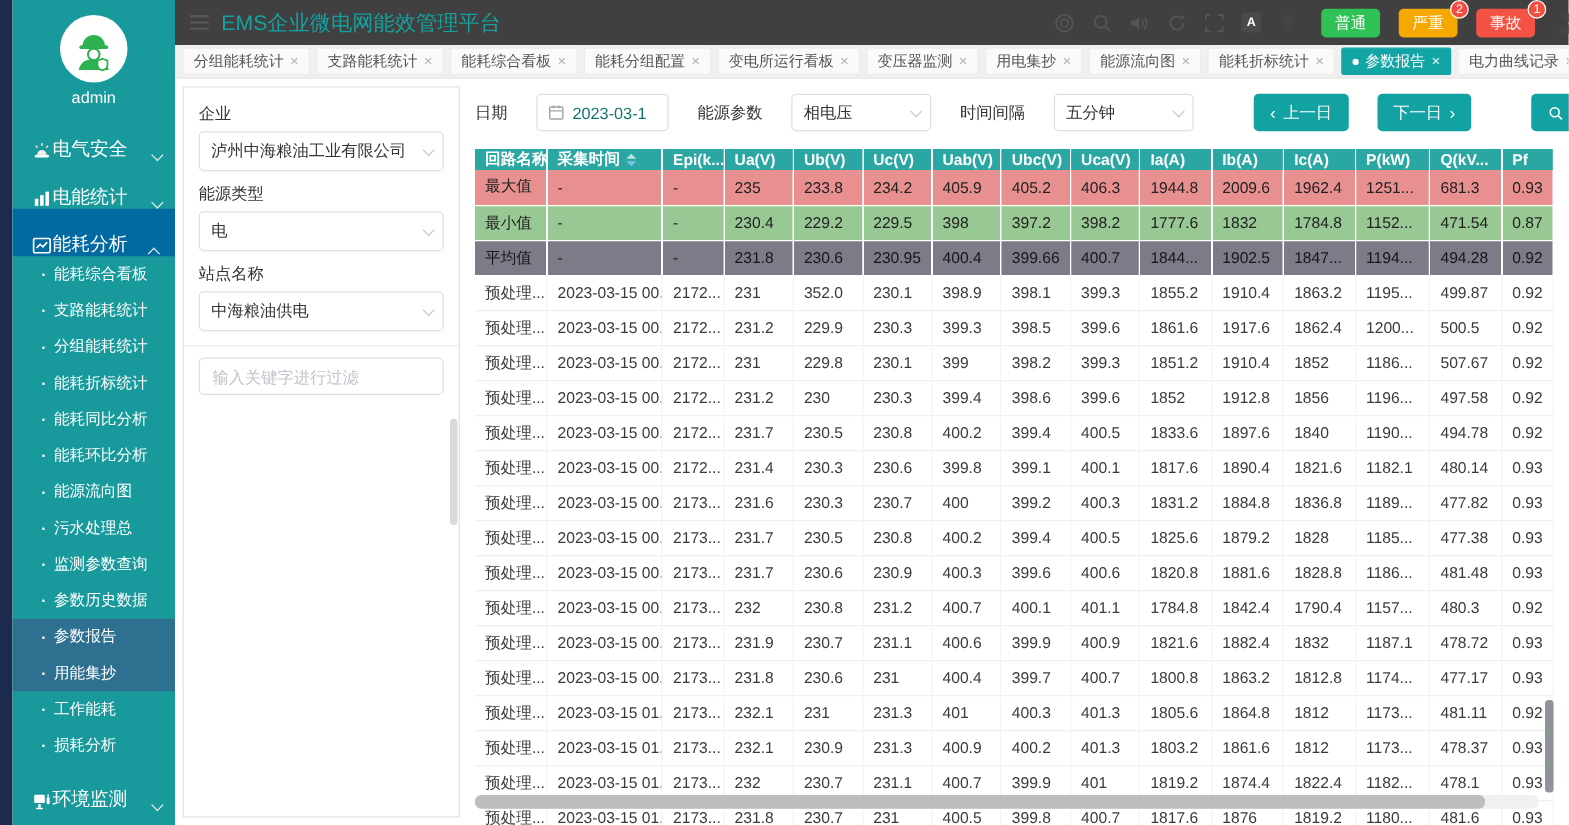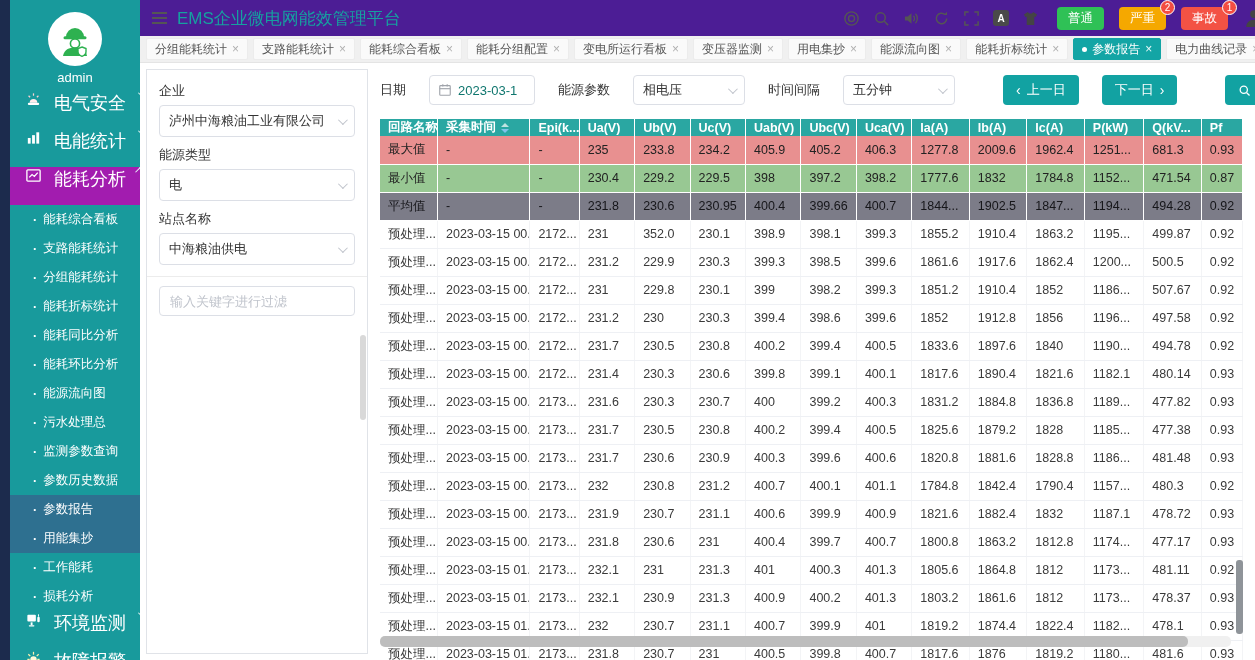--- a/index.html
+++ b/index.html
@@ -5,33 +5,33 @@
   *{margin:0;padding:0;box-sizing:border-box}
   html,body{width:1255px;height:660px;overflow:hidden}
   body{display:flex;font-family:"Liberation Sans","DejaVu Sans",sans-serif;font-size:12px;color:#333;background:#fff}
   svg{display:block}
   
   .rail{width:10px;flex:none;background:#1c2b4d}
   .sidebar{width:130px;flex:none;background:#189a9c;color:#fff;display:flex;flex-direction:column;overflow:hidden}
   .avatar{width:54px;height:54px;border-radius:50%;background:#fff;margin:12px auto 4px;display:flex;align-items:center;justify-content:center;cursor:pointer}
   .uname{text-align:center;font-size:13px;margin-bottom:6px}
   .menu{flex:1;overflow:hidden}
-  .mgroup{height:38px;display:flex;align-items:flex-start;padding:0 12px 0 15px;gap:12px;font-size:18px;cursor:pointer;white-space:nowrap}
-  .mgroup.expanded{background:#a21caf}
+  .mgroup{height:38px;display:flex;align-items:flex-end;padding:0 12px 0 15px;gap:0;font-size:15px;cursor:pointer;white-space:nowrap}
+  .mgroup.expanded{background:#0369a1}
   .mgroup .gic{width:17px;height:17px;flex:none}
   .mgroup .chev{margin-left:auto}
   .chev{width:7px;height:7px;border-right:1.5px solid #e8f6f6;border-bottom:1.5px solid #e8f6f6;flex:none}
   .chev.down{transform:rotate(45deg) translateY(-2px)}
   .chev.up{transform:rotate(-135deg) translateY(-2px)}
   .msub{height:29px;display:flex;align-items:center;padding-left:23px;font-size:12.5px;cursor:pointer;white-space:nowrap}
   .msub .b{margin-right:6px;font-weight:bold}
   .msub.active{background:#2e7090}
   
   .main{flex:1;display:flex;flex-direction:column;min-width:0}
-  .topbar{height:36px;flex:none;display:flex;align-items:center;padding:0 0 0 12px;gap:10px;background:#4c1d95}
+  .topbar{height:36px;flex:none;display:flex;align-items:center;padding:0 0 0 12px;gap:10px;background:#404040}
   .burger{display:flex;flex-direction:column;gap:3px;cursor:pointer;flex:none}
   .burger i{display:block;width:15px;height:2px;background:#555}
   .title{font-size:17px;color:#16a0a0;white-space:nowrap}
   .top-icons{margin-left:auto;display:flex;align-items:center;gap:13px}
   .tic{width:17px;height:17px;cursor:pointer}
   .fontic{width:16px;height:16px;background:#4a4a4a;color:#fff;border-radius:3px;font-size:10px;display:flex;align-items:center;justify-content:center;font-weight:bold;cursor:pointer}
   .alarm-badges{display:flex;gap:15px;margin:0 6px 0 8px}
   .abadge{position:relative;color:#fff;font-size:12.5px;padding:3px 11px;border-radius:4px;cursor:pointer;white-space:nowrap}
   .abadge .cnt{position:absolute;top:-7px;right:-9px;min-width:15px;height:15px;border-radius:8px;background:#f34d42;border:1px solid #fff;color:#fff;font-size:10px;display:flex;align-items:center;justify-content:center;padding:0 3px}
   .user-ic{width:20px;height:20px;flex:none;margin-right:-9px;cursor:pointer}
@@ -500,21 +500,21 @@
               <tr class="smax">
                 <td>最大值</td>
                 <td>-</td>
                 <td>-</td>
                 <td>235</td>
                 <td>233.8</td>
                 <td>234.2</td>
                 <td>405.9</td>
                 <td>405.2</td>
                 <td>406.3</td>
-                <td>1277.8</td>
+                <td>1944.8</td>
                 <td>2009.6</td>
                 <td>1962.4</td>
                 <td>1251...</td>
                 <td>681.3</td>
                 <td>0.93</td>
               </tr>
               <tr class="smin">
                 <td>最小值</td>
                 <td>-</td>
                 <td>-</td>

